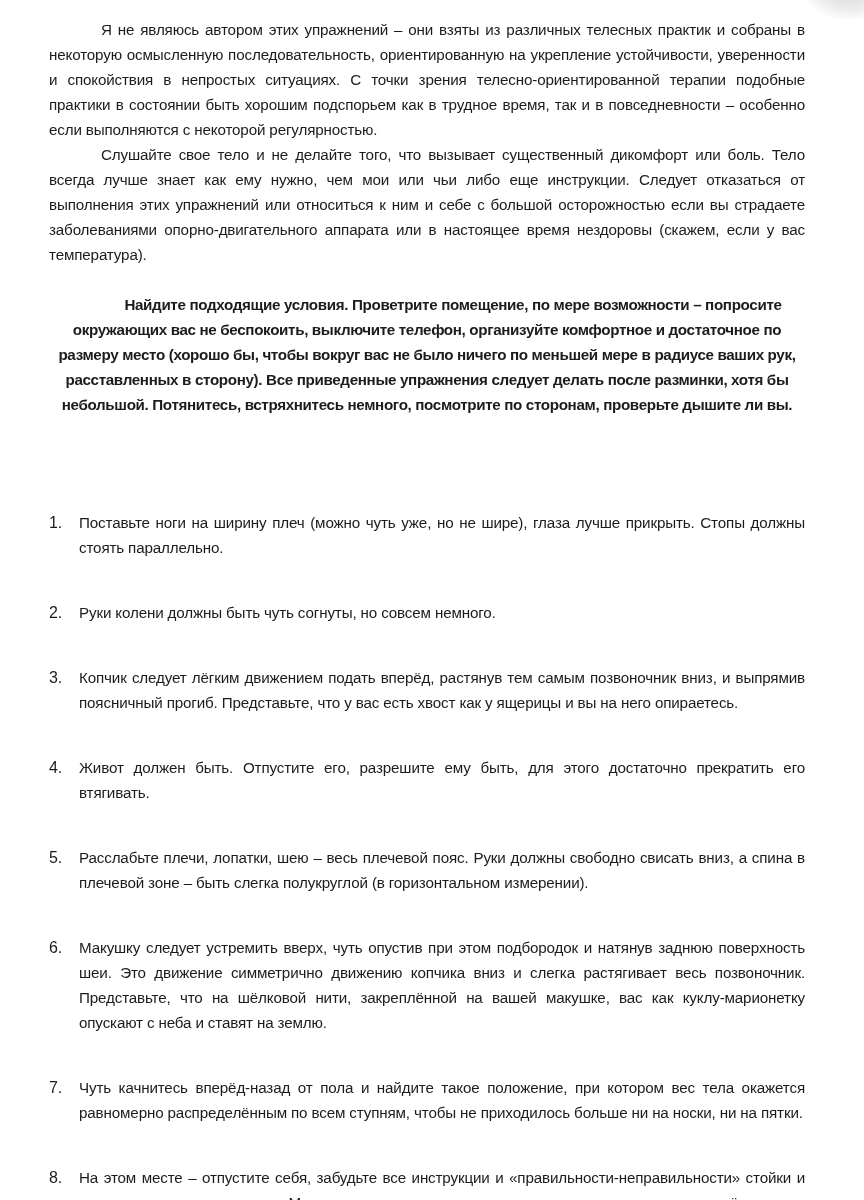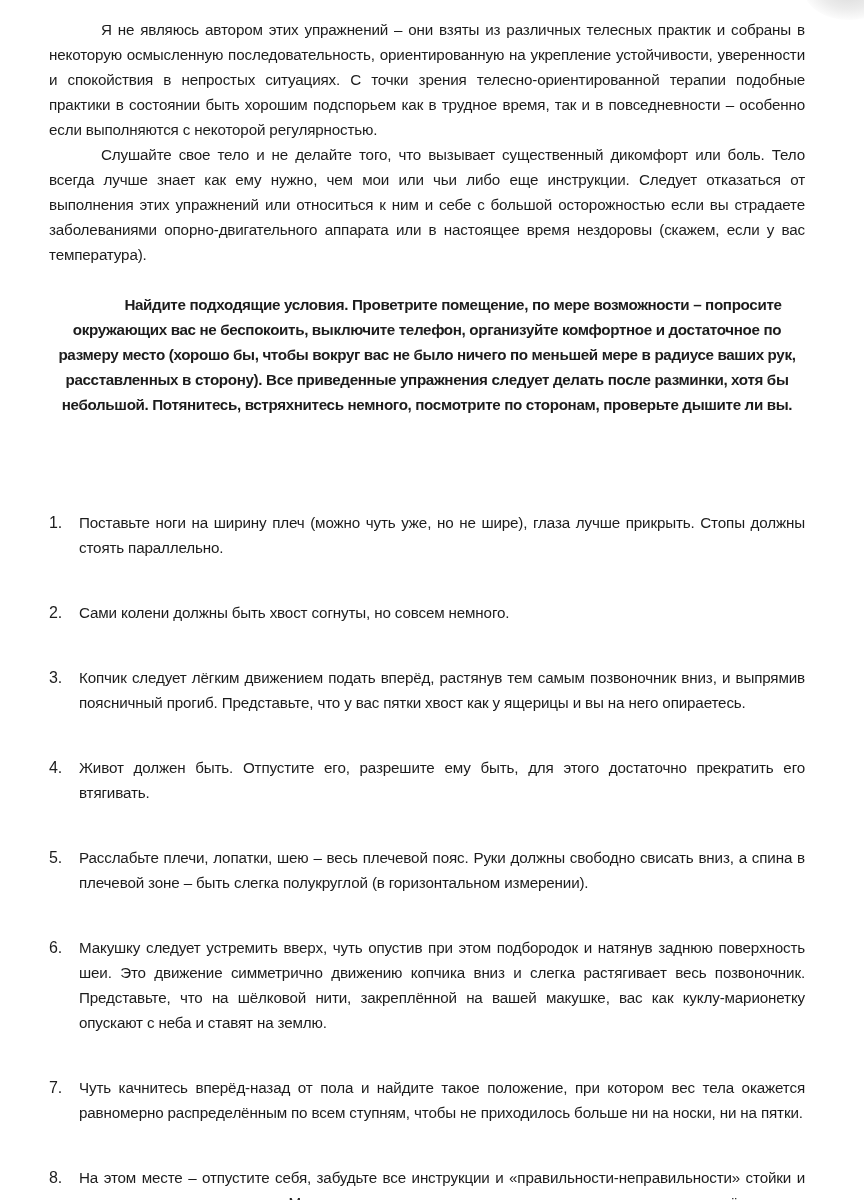--- a/index.html
+++ b/index.html
@@ -91,25 +91,25 @@
 
   <div class="gap-2"></div>
 
   <ol class="steps">
     <li class="step">
       <span class="step-num">1.</span>
       <span class="step-text">Поставьте ноги на ширину плеч (можно чуть уже, но не шире), глаза лучше прикрыть. Стопы должны стоять параллельно.</span>
     </li>
     <li class="step">
       <span class="step-num">2.</span>
-      <span class="step-text">Сами колени должны быть хвост согнуты, но совсем немного.</span>
+      <span class="step-text">Руки колени должны быть чуть согнуты, но совсем немного.</span>
     </li>
     <li class="step">
       <span class="step-num">3.</span>
-      <span class="step-text">Копчик следует лёгким движением подать вперёд, растянув тем самым позвоночник вниз, и выпрямив поясничный прогиб. Представьте, что у вас пятки хвост как у ящерицы и вы на него опираетесь.</span>
+      <span class="step-text">Копчик следует лёгким движением подать вперёд, растянув тем самым позвоночник вниз, и выпрямив поясничный прогиб. Представьте, что у вас есть хвост как у ящерицы и вы на него опираетесь.</span>
     </li>
     <li class="step">
       <span class="step-num">4.</span>
       <span class="step-text">Живот должен быть. Отпустите его, разрешите ему быть, для этого достаточно прекратить его втягивать.</span>
     </li>
     <li class="step">
       <span class="step-num">5.</span>
       <span class="step-text">Расслабьте плечи, лопатки, шею – весь плечевой пояс. Руки должны свободно свисать вниз, а спина в плечевой зоне – быть слегка полукруглой (в горизонтальном измерении).</span>
     </li>
     <li class="step">

